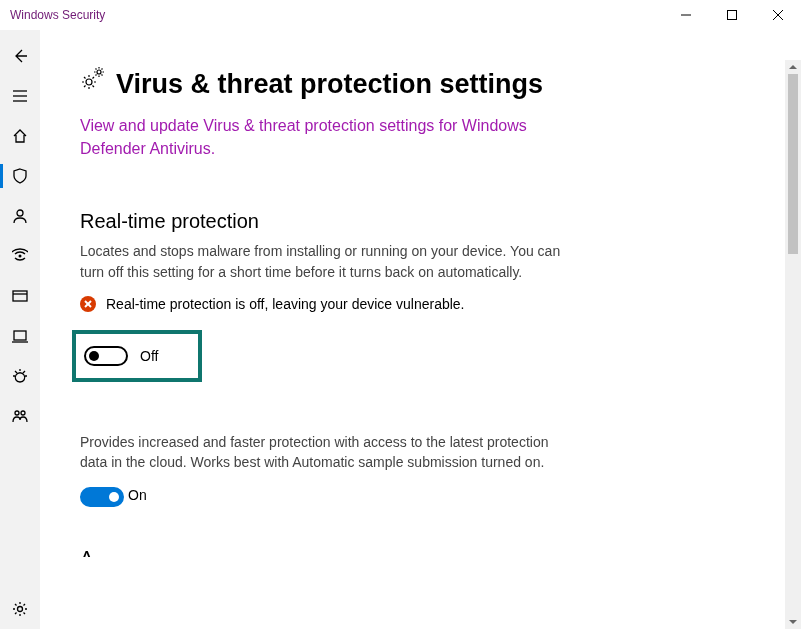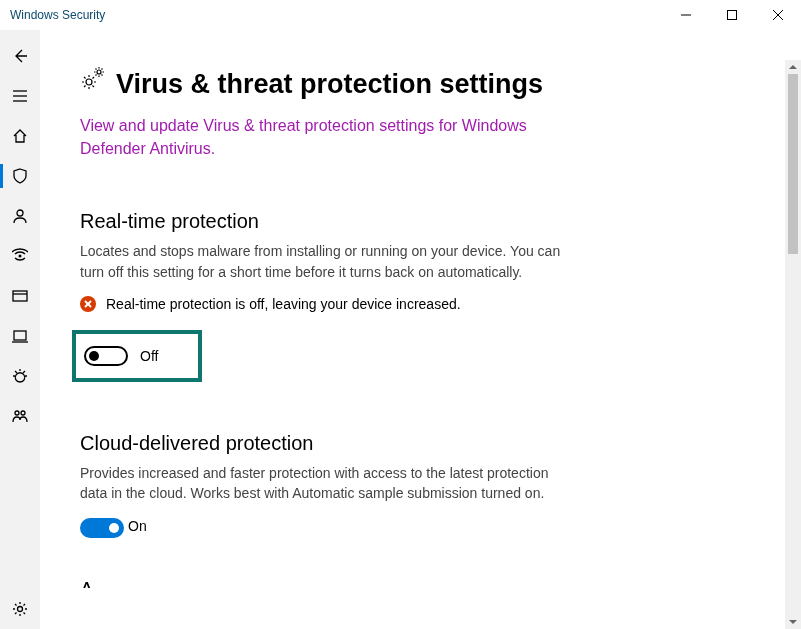--- a/index.html
+++ b/index.html
@@ -12,21 +12,21 @@
     height: 629px;
     overflow: hidden;
     position: relative;
   }
   .titlebar {
     display: flex;
     align-items: center;
     height: 30px;
     padding-left: 10px;
     font-size: 12px;
-    color: #0c4a6e;
+    color: #701a75;
   }
   .titlebar-title { flex: 1; }
   .win-controls { display: flex; }
   .win-btn {
     width: 46px; height: 30px;
     display: flex; align-items: center; justify-content: center;
     font-family: inherit;
   }
   .win-btn svg { width: 10px; height: 10px; stroke: #000; stroke-width: 1; fill: none; }
   .app-body {
@@ -297,28 +297,27 @@
 
     <h2 class="section-title">Real-time protection</h2>
     <p class="section-desc">Locates and stops malware from installing or running on your device. You can turn off this setting for a short time before it turns back on automatically.</p>
     <div class="warning-row">
       <span class="warn-icon">
         <svg viewBox="0 0 8 8">
             <line x1="1" y1="1" x2="7" y2="7"></line>
             <line x1="7" y1="1" x2="1" y2="7"></line>
           </svg>
       </span>
-      <span class="warn-text">Real-time protection is off, leaving your device increased.</span>
+      <span class="warn-text">Real-time protection is off, leaving your device vulnerable.</span>
     </div>
     <div class="highlight">
       <div class="toggle off"></div>
       <span class="toggle-label">Off</span>
     </div>
 
-    <h2 class="section-title">Cloud-delivered protection</h2>
     <p class="section-desc">Provides increased and faster protection with access to the latest protection data in the cloud. Works best with Automatic sample submission turned on.</p>
     <div class="toggle-row" style="margin-bottom:40px;">
       <div class="toggle on"></div>
       <span class="toggle-label">On</span>
     </div>
 
     <h2 class="partial-title" style="height:10px; overflow:hidden;">A</h2>
   </div>
 
   <div class="scroll-track">

